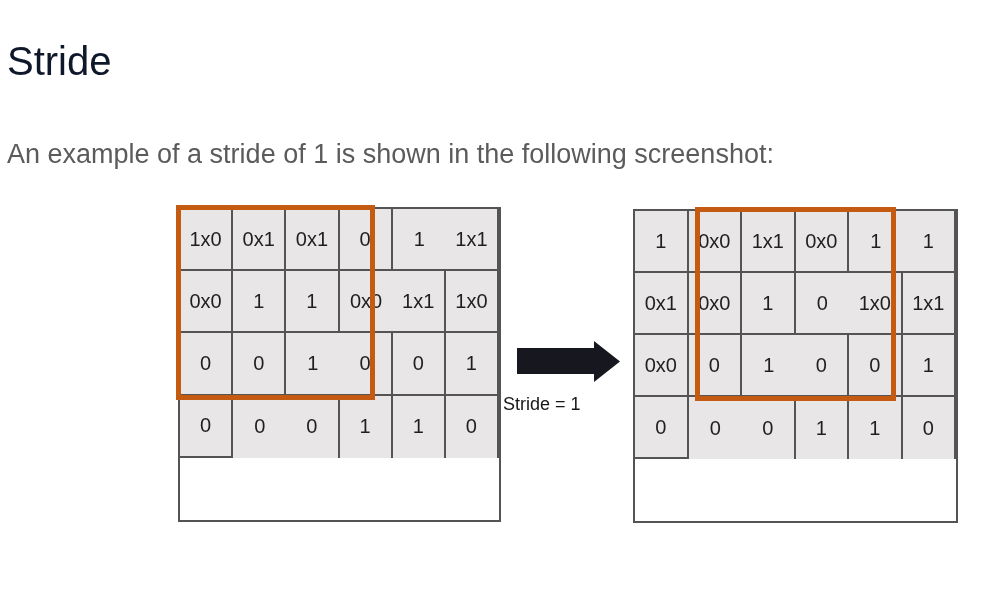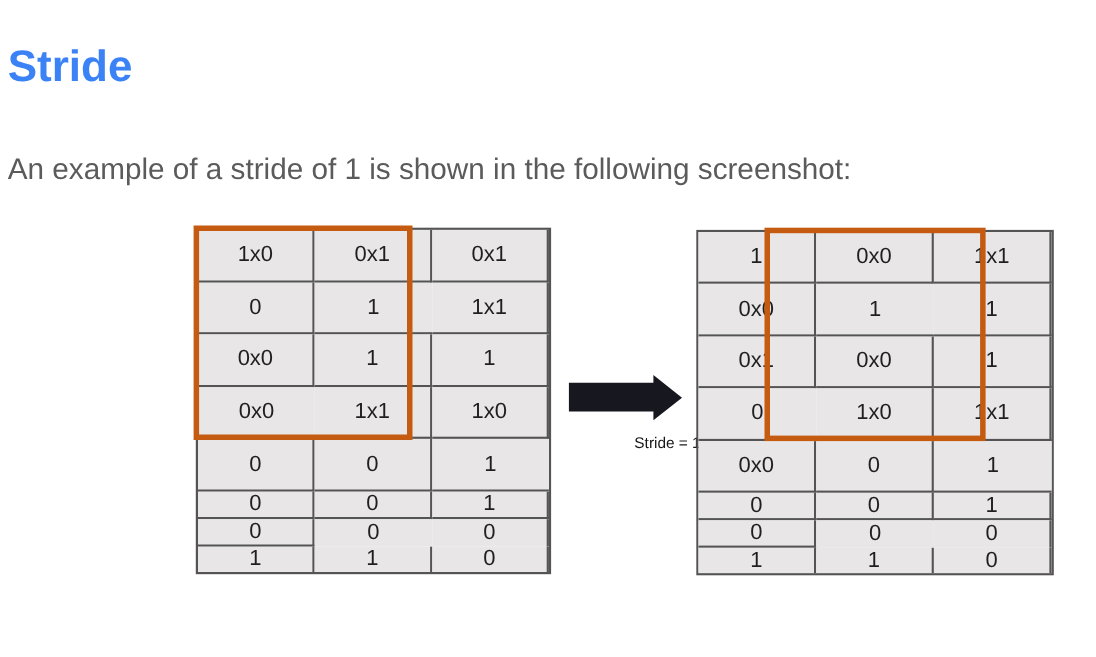--- a/index.html
+++ b/index.html
@@ -2,30 +2,30 @@
 <html style="--line: #545454; --cellbg: #E8E6E6; --hl: #C55A11;"><head>
 <meta charset="utf-8">
 <style>
   html,body{margin:0;padding:0;}
   body{
     width:996px;height:597px;position:relative;overflow:hidden;
     background:#ffffff;font-family:"Liberation Sans",sans-serif;
   }
   .page-title{
     position:absolute;left:7px;top:12px;
-    font-size:40px;font-weight:700;color:#3b82f6;letter-spacing:0px;
+    font-size:40px;font-weight:400;color:#0f172a;letter-spacing:0px;
   }
   .intro-text{
     position:absolute;left:7px;top:112px;
     font-size:27px;font-weight:400;color:#5b5b5b;
   }
   .grid{
     position:absolute;
     display:grid;
-    grid-template-columns:repeat(3,1fr);
+    grid-template-columns:repeat(6,1fr);
     grid-template-rows:repeat(5,1fr);
     border:2px solid var(--line,#545454);
     box-sizing:border-box;
   }
   .cell{
     background:var(--cellbg,#e8e6e6);
     border-right:2px solid var(--line,#545454);
     border-bottom:2px solid var(--line,#545454);
     display:flex;align-items:center;justify-content:center;
     font-size:20px;color:#1f1f1f;
@@ -34,21 +34,21 @@
   .cell:nth-last-child(-n+6){border-bottom:none;} 
   .highlight{
     position:absolute;
     border:5px solid var(--hl,#C55A11);
     box-sizing:border-box;
     pointer-events:none;
   }
   .arrow-wrap{position:absolute;left:517px;top:341px;width:104px;height:41px;}
   .arrow-label{
     position:absolute;left:503px;top:394px;width:134px;
-    text-align:right;font-size:14px;color:#171717;
+    text-align:left;font-size:18px;color:#171717;
   }
 </style>
 </head>
 <body>
 
 <h1 class="page-title">Stride</h1>
 
 <p class="intro-text">An example of a stride of 1 is shown in the following screenshot:</p>
 
 <div class="grid" style="left:178px;top:207px;width:323px;height:315px;">

